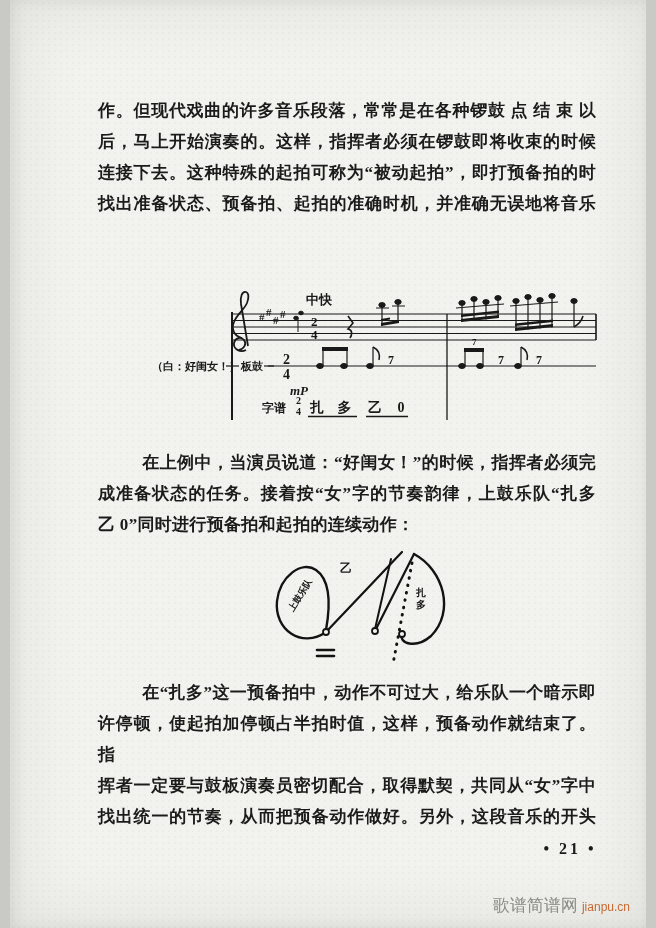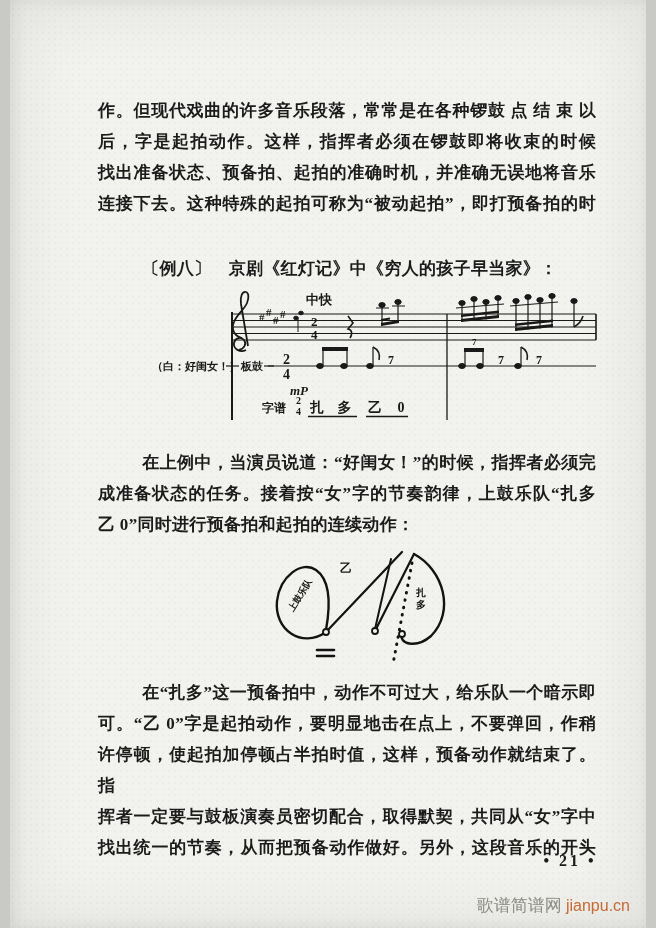--- a/index.html
+++ b/index.html
@@ -16,41 +16,38 @@
   .line.ind{text-indent:2.6em;}
   .u{text-underline-offset:4px;text-decoration-thickness:1.5px;}
   #p1{top:95px;}
   #example{top:253px;}
   #p2{top:447px;}
   #p3{top:677px;}
   .figure{position:absolute;}
   #score{left:130px;top:288px;}
   #diagram{left:235px;top:546px;}
   .pagenum{position:absolute;top:840px;left:505px;width:110px;text-align:center;
-           font-size:16px;font-weight:600;letter-spacing:3px;margin-top:12px;}
+           font-size:16px;font-weight:600;letter-spacing:3px;}
   .watermark{position:absolute;top:894px;right:16px;font-size:17px;white-space:nowrap;}
   .wm-site{color:#8b8b85;}
-  .wm-url{color:#c66a33;font-family:"Liberation Sans","DejaVu Sans",sans-serif;font-size:16px;}
+  .wm-url{color:#c66a33;font-family:"Liberation Sans","DejaVu Sans",sans-serif;font-size:12px;}
   svg text{font-family:"Liberation Serif","DejaVu Serif",serif;}
 </style>
 </head>
 <body>
 
 <div class="page">
 
   <div id="p1" class="content para">
       <div class="line"><span>作。但现代戏曲的许多音乐段落，常常是在各种锣鼓 点 结 束 以</span></div>
-      <div class="line"><span>后，字是起拍动作。这样，指挥者必须在锣鼓即将收束的时候</span></div>
+      <div class="line"><span>后，马上开始演奏的。这样，指挥者必须在锣鼓即将收束的时候</span></div>
+      <div class="line"><span>连接下去。这种特殊的起拍可称为“被动起拍”，即打预备拍的时</span></div>
       <div class="line"><span>找出准备状态、预备拍、起拍的准确时机，并准确无误地将音乐</span></div>
-      <div class="line"><span>连接下去。这种特殊的起拍可称为“被动起拍”，即打预备拍的时</span></div>
     </div>
 
-  <div id="example" class="content para">
-      <div class="line last ind"><span>〔例八〕　京剧《红灯记》中《穷人的孩子早当家》：</span></div>
-    </div>
 
   <svg id="score" class="figure" width="470" height="142" viewBox="130 288 470 142">
     <g stroke="#191919" fill="#191919">
       <text x="296" y="304" font-size="13" font-weight="bold" stroke="none">中快</text>
 
       <line x1="222" y1="312" x2="222" y2="420" stroke-width="2"></line>
       <g stroke-width="1.1" fill="none">
         <line x1="222" y1="314" x2="586" y2="314"></line>
         <line x1="222" y1="320.5" x2="586" y2="320.5"></line>
         <line x1="222" y1="327" x2="586" y2="327"></line>
@@ -195,21 +192,20 @@
         <text x="330" y="572" font-size="12">乙</text>
         <text x="406" y="596" font-size="10">扎</text>
         <text x="406" y="608" font-size="10">多</text>
         <text font-size="9" transform="translate(283,612) rotate(-58)">上鼓乐队</text>
       </g>
     </g>
   </svg>
 
   <div id="p3" class="content para">
       <div class="line ind"><span>在“</span><span class="u">扎多</span><span>”这一预备拍中，动作不可过大，给乐队一个暗示即</span></div>
-      <div class="line"><span>可。“</span><span class="u">乙 0</span><span>”字是起拍动作，要明显地击在点上，不要弹回，作稍</span></div>
       <div class="line"><span>许停顿，使起拍加停顿占半拍时值，这样，预备动作就结束了。指</span></div>
       <div class="line"><span>挥者一定要与鼓板演奏员密切配合，取得默契，共同从“女”字中</span></div>
       <div class="line"><span>找出统一的节奏，从而把预备动作做好。另外，这段音乐的开头</span></div>
     </div>
 
   <div class="pagenum">• 21 •</div>
 
   <div class="watermark">
     <span class="wm-site">歌谱简谱网</span>
     <span class="wm-url">jianpu.cn</span>

